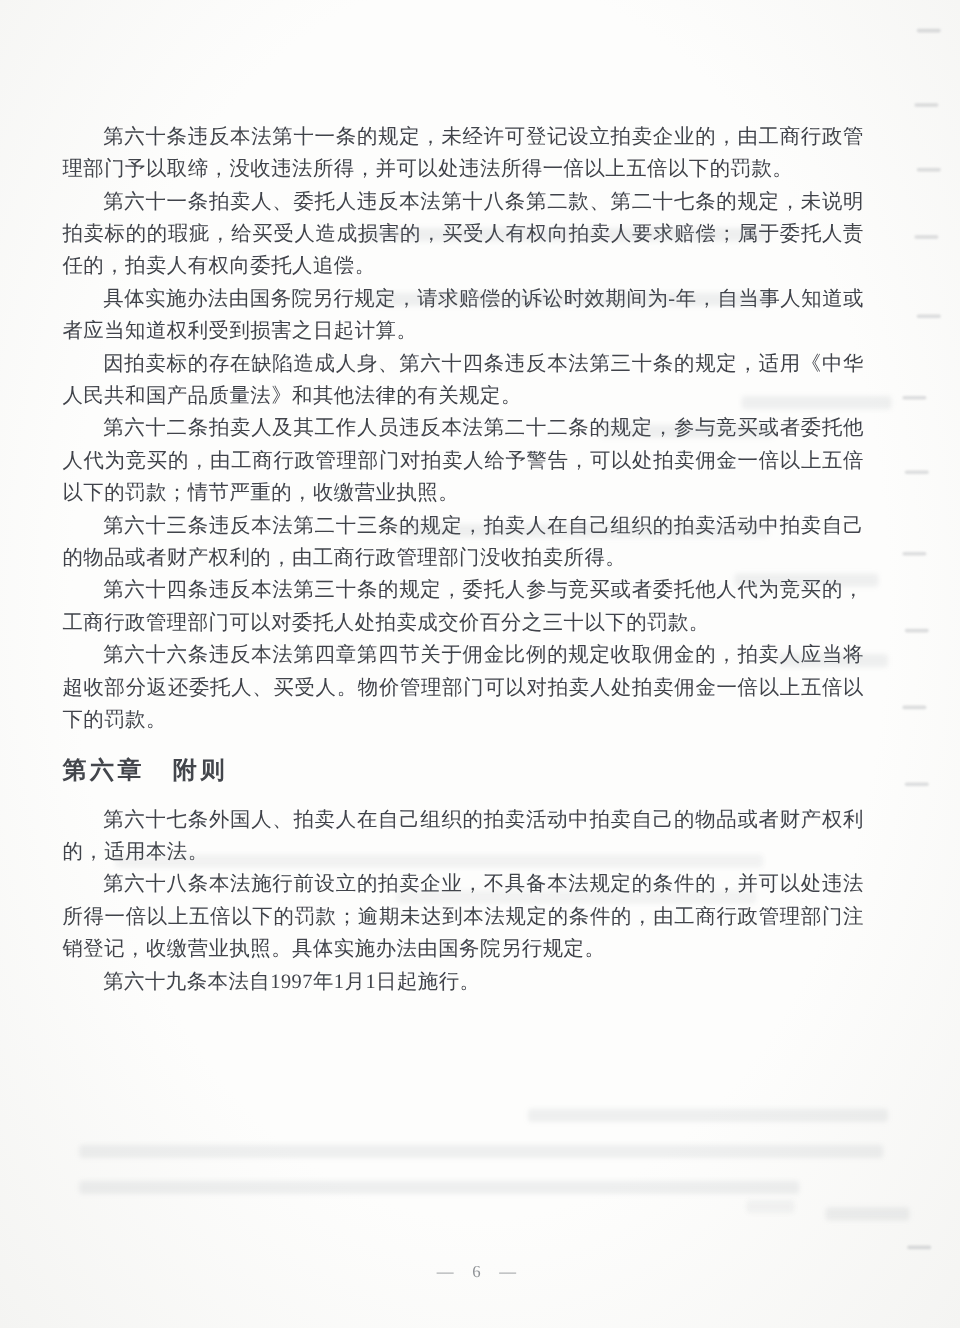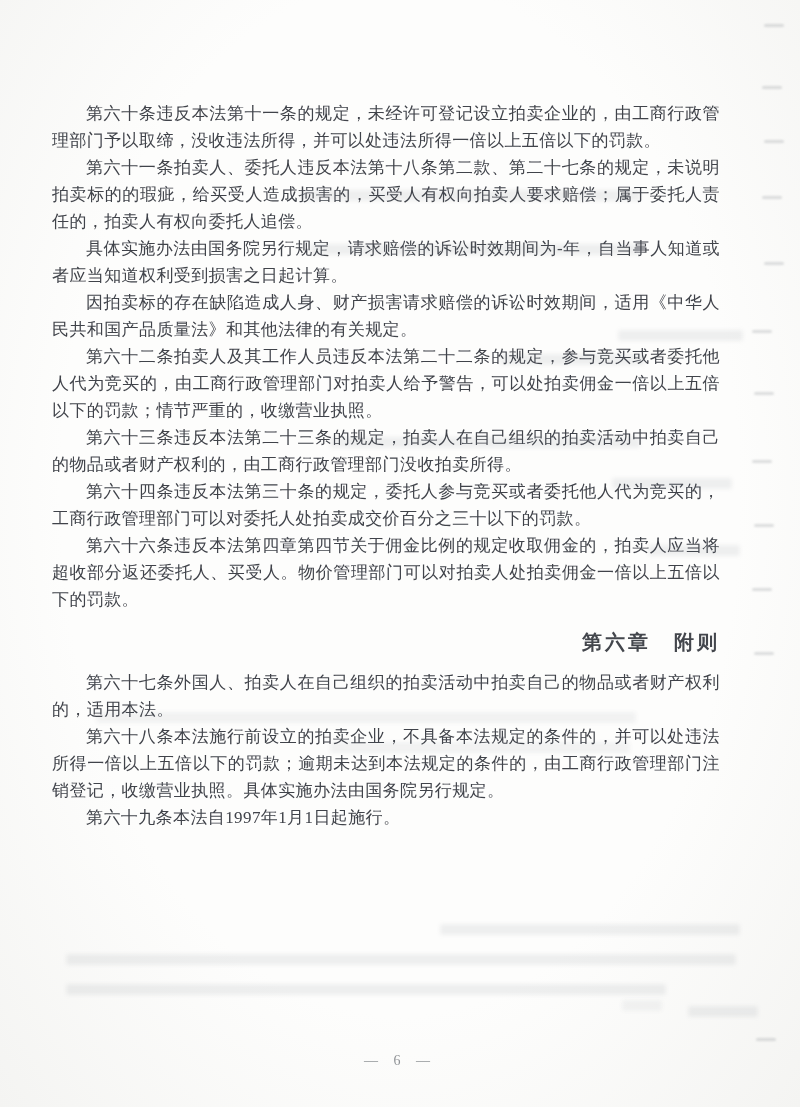--- a/index.html
+++ b/index.html
@@ -29,21 +29,21 @@
     text-align: justify;
     word-break: break-all;
     margin-top: 22px;
   }
   .para {
     margin: 0;
     text-indent: 2em;
   }
   .chapter {
     margin: 16px 0 13px 0;
-    text-align: right;
+    text-align: left;
     font-size: 20px;
     font-weight: 600;
     letter-spacing: 3px;
     color: #43464c;
     font-style: normal;
   }
   .footer {
     position: absolute;
     left: 0;
     top: 1053px;
@@ -74,21 +74,21 @@
 </style>
 </head>
 <body>
 
 <div class="page">
 
   <div class="body-text">
     <p class="para">第六十条违反本法第十一条的规定，未经许可登记设立拍卖企业的，由工商行政管理部门予以取缔，没收违法所得，并可以处违法所得一倍以上五倍以下的罚款。</p>
     <p class="para">第六十一条拍卖人、委托人违反本法第十八条第二款、第二十七条的规定，未说明拍卖标的的瑕疵，给买受人造成损害的，买受人有权向拍卖人要求赔偿；属于委托人责任的，拍卖人有权向委托人追偿。</p>
     <p class="para">具体实施办法由国务院另行规定，请求赔偿的诉讼时效期间为-年，自当事人知道或者应当知道权利受到损害之日起计算。</p>
-    <p class="para">因拍卖标的存在缺陷造成人身、财产损害请求赔偿的诉讼时效期间，适用《中华人民共和国产品质量法》和其他法律的有关规定。</p>
+    <p class="para">因拍卖标的存在缺陷造成人身、第六十四条违反本法第三十条的规定，适用《中华人民共和国产品质量法》和其他法律的有关规定。</p>
     <p class="para">第六十二条拍卖人及其工作人员违反本法第二十二条的规定，参与竞买或者委托他人代为竞买的，由工商行政管理部门对拍卖人给予警告，可以处拍卖佣金一倍以上五倍以下的罚款；情节严重的，收缴营业执照。</p>
     <p class="para">第六十三条违反本法第二十三条的规定，拍卖人在自己组织的拍卖活动中拍卖自己的物品或者财产权利的，由工商行政管理部门没收拍卖所得。</p>
     <p class="para">第六十四条违反本法第三十条的规定，委托人参与竞买或者委托他人代为竞买的，工商行政管理部门可以对委托人处拍卖成交价百分之三十以下的罚款。</p>
     <p class="para">第六十六条违反本法第四章第四节关于佣金比例的规定收取佣金的，拍卖人应当将超收部分返还委托人、买受人。物价管理部门可以对拍卖人处拍卖佣金一倍以上五倍以下的罚款。</p>
 
     <h2 class="chapter">第六章　附则</h2>
 
     <p class="para">第六十七条外国人、拍卖人在自己组织的拍卖活动中拍卖自己的物品或者财产权利的，适用本法。</p>
     <p class="para">第六十八条本法施行前设立的拍卖企业，不具备本法规定的条件的，并可以处违法所得一倍以上五倍以下的罚款；逾期未达到本法规定的条件的，由工商行政管理部门注销登记，收缴营业执照。具体实施办法由国务院另行规定。</p>
     <p class="para">第六十九条本法自1997年1月1日起施行。</p>

